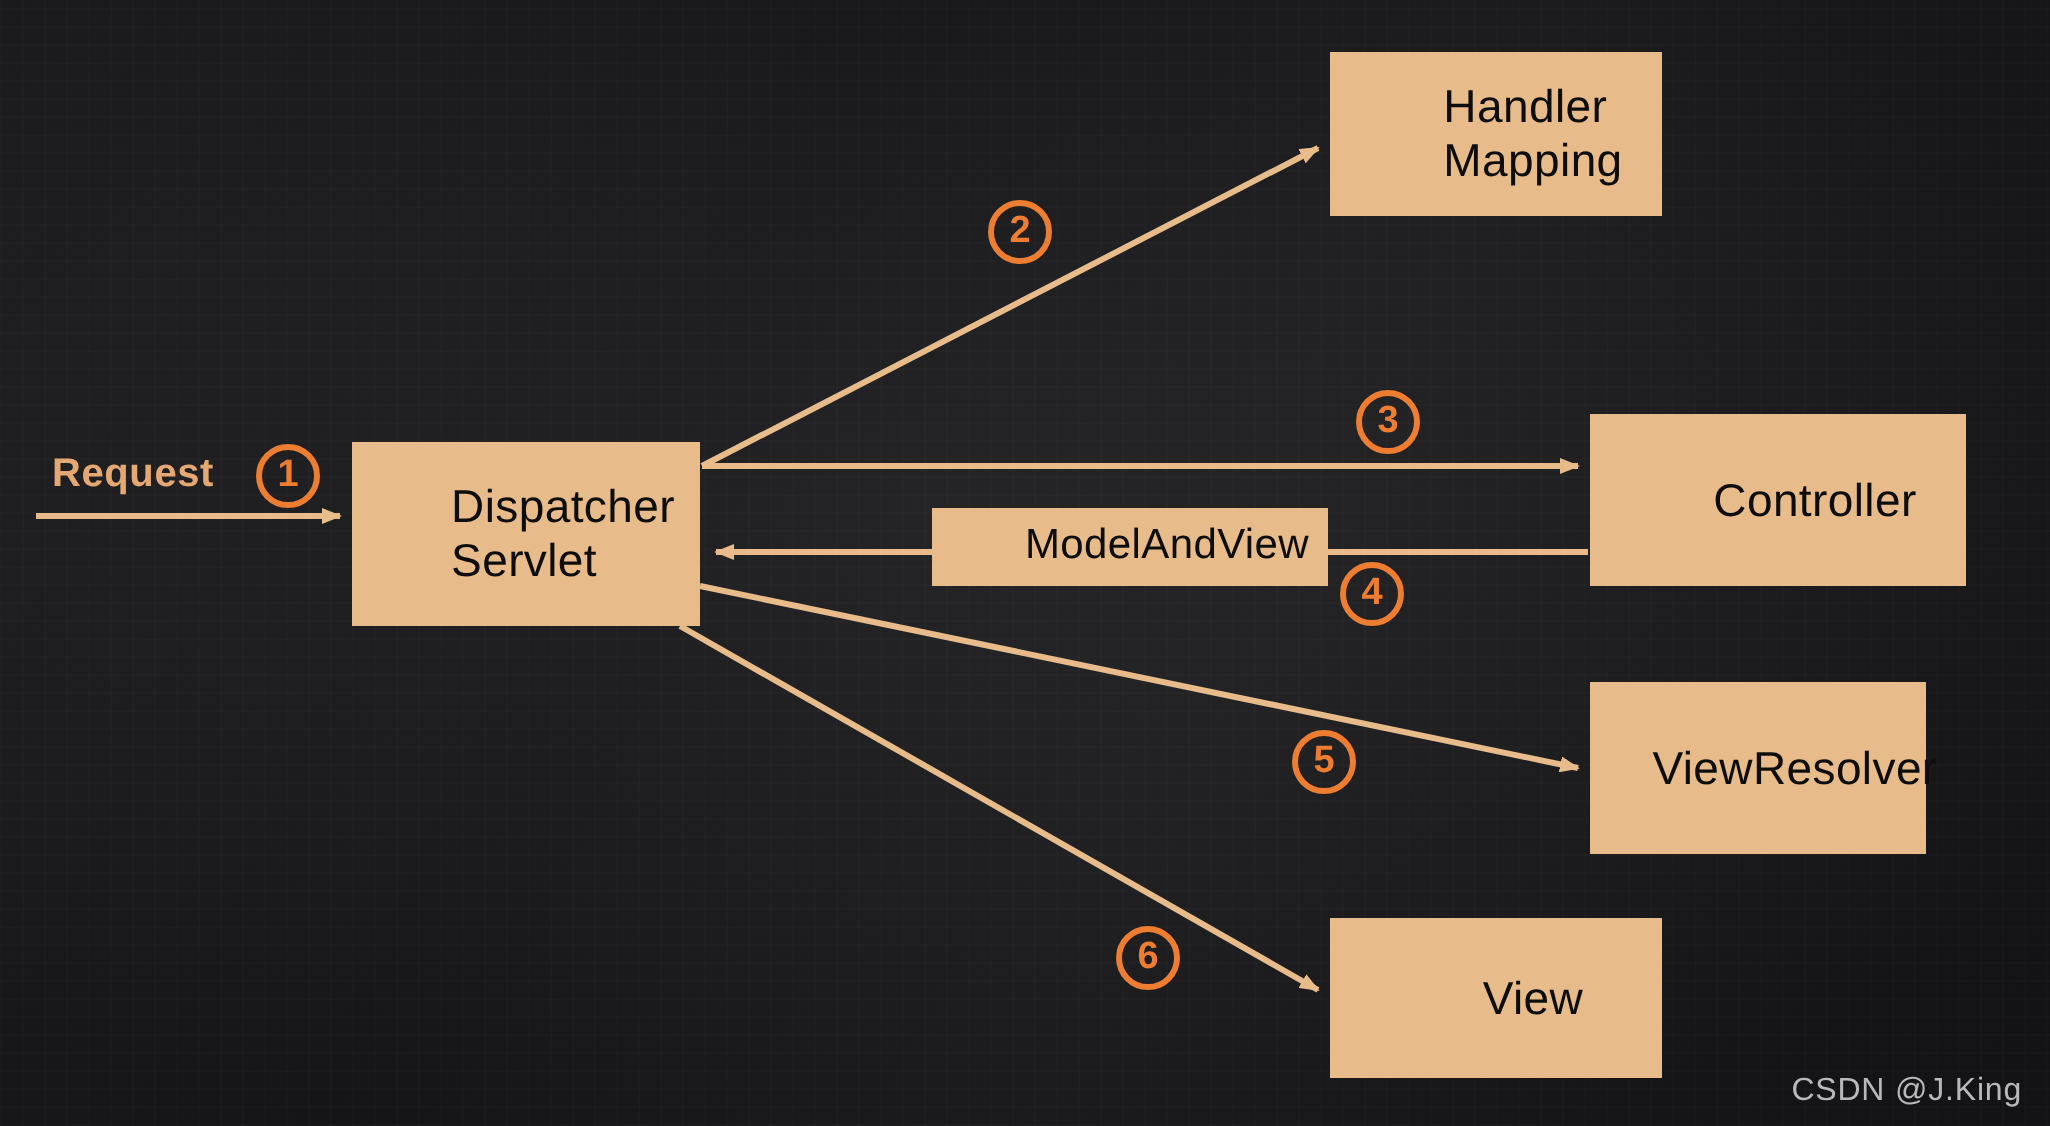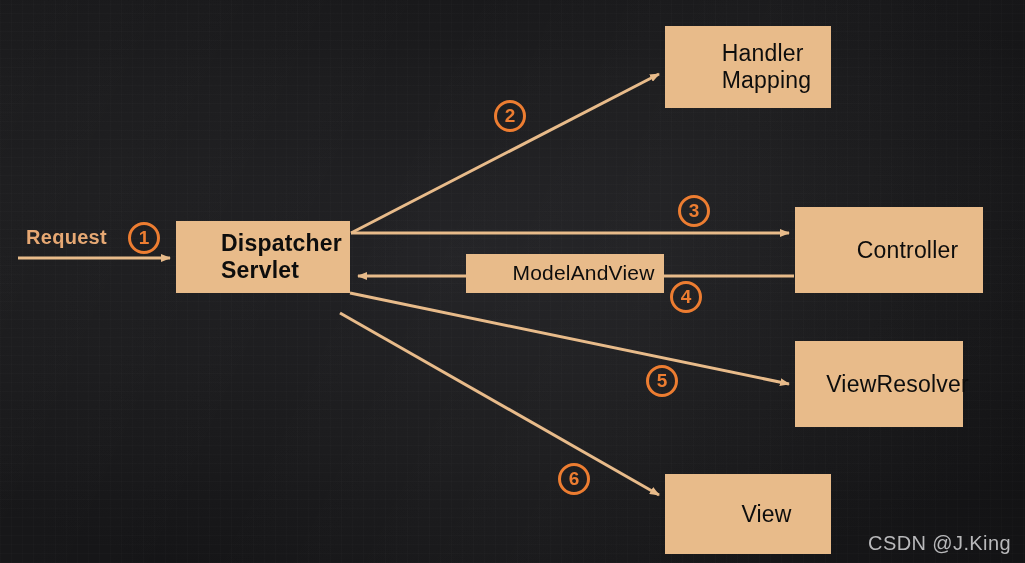--- a/index.html
+++ b/index.html
@@ -67,21 +67,21 @@
     font-size: 20px;
     font-weight: 700;
     color: #e6a873;
     letter-spacing: 0.3px;
   }
   #watermark {
     position: absolute;
     right: 14px;
     bottom: 8px;
     font-family: "Liberation Sans", sans-serif;
-    font-size: 20px;
+    font-size: 16px;
     color: #b9b9bb;
     letter-spacing: 0.4px;
   }
 </style>
 </head>
 <body>
 
 <div id="canvas">
 
   <svg id="edges" viewBox="0 0 1025 563" xmlns="http://www.w3.org/2000/svg">
@@ -99,31 +99,31 @@
       <line x1="351" y1="233" x2="789" y2="233" marker-end="url(#arrowhead)"></line>
 
       <line x1="794" y1="276" x2="358" y2="276" marker-end="url(#arrowhead)"></line>
 
       <line x1="350" y1="293" x2="789" y2="384" marker-end="url(#arrowhead)"></line>
 
       <line x1="340" y1="313" x2="659" y2="495" marker-end="url(#arrowhead)"></line>
     </g>
   </svg>
 
-  <div class="node big" style="left:176px; top:221px; width:174px; height:72px;font-weight:bold;">Dispatcher
+  <div class="node big" style="left:176px; top:221px; width:174px; height:92px;">Dispatcher
 Servlet</div>
 
   <div class="node big" style="left:665px; top:26px; width:166px; height:82px;">Handler
 Mapping</div>
 
   <div class="node big" style="left:795px; top:207px; width:188px; height:86px;">Controller</div>
 
   <div class="node big" style="left:795px; top:341px; width:168px; height:86px;">ViewResolver</div>
 
-  <div class="node big" style="left:665px; top:459px; width:166px; height:80px;margin-top:15px;">View</div>
+  <div class="node big" style="left:665px; top:459px; width:166px; height:80px;">View</div>
 
   <div class="node small" style="left:466px; top:254px; width:198px; height:39px;">ModelAndView</div>
 
   <div id="request-label">Request</div>
 
   <div class="badge" style="left:128px; top:222px;">1</div>
   <div class="badge" style="left:494px; top:100px;">2</div>
   <div class="badge" style="left:678px; top:195px;">3</div>
   <div class="badge" style="left:670px; top:281px;">4</div>
   <div class="badge" style="left:646px; top:365px;">5</div>

